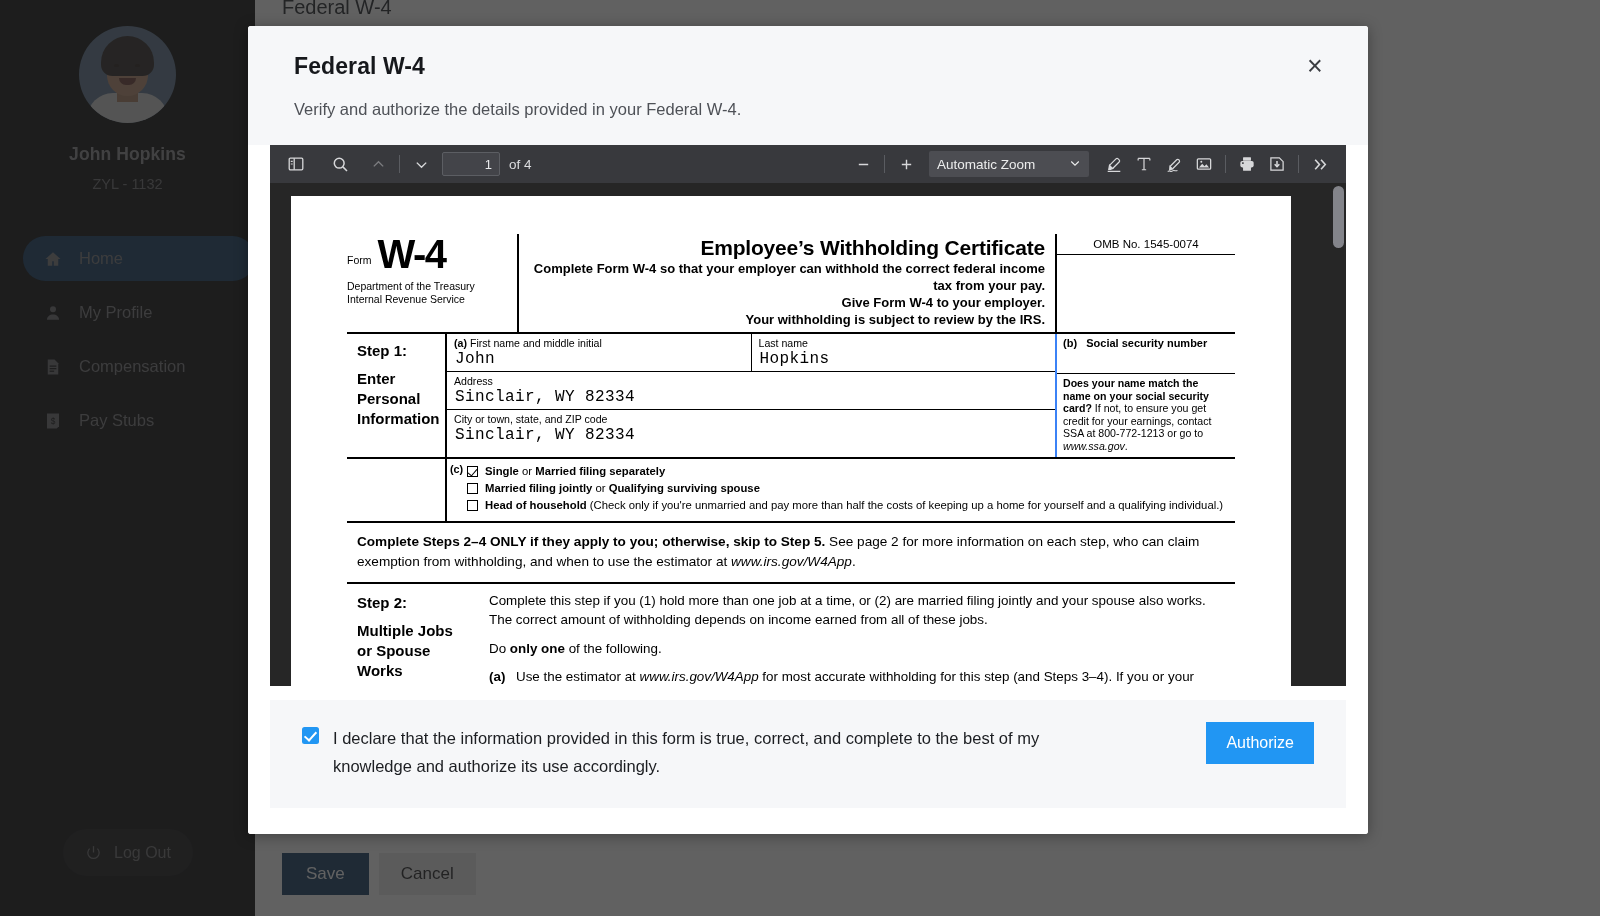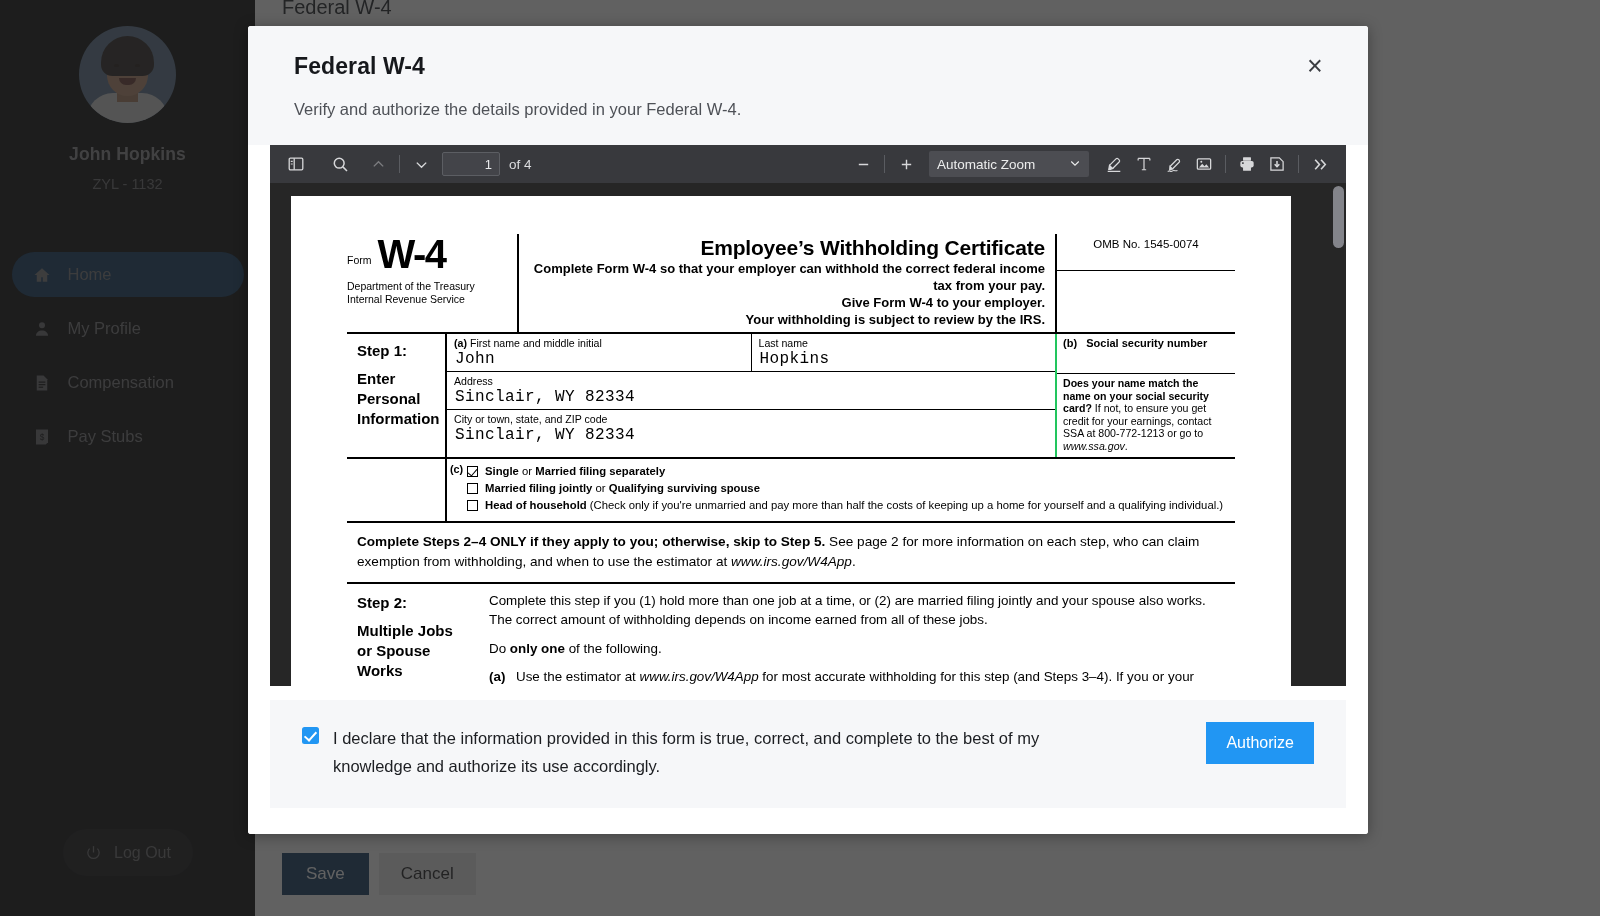--- a/index.html
+++ b/index.html
@@ -80,25 +80,25 @@
     margin-top: 6px;
     letter-spacing: .1px;
   }
   #user-id {
     font-size: 14.5px;
     color: #6e6e70;
     margin-top: 11px;
   }
 
   #nav {
-    margin-top: 60px;
+    margin-top: 44px;
     width: 100%;
     display: flex;
     flex-direction: column;
-    align-items: center;
+    align-items: flex-end;
     gap: 9px;
   }
   .nav-item {
     width: 232px;
     height: 45px;
     border-radius: 23px;
     display: flex;
     align-items: center;
     padding-left: 21px;
     gap: 17px;
@@ -321,39 +321,39 @@
     padding-bottom: 4px;
   }
   .w4 .form-line { display: flex; align-items: flex-end; gap: 6px; }
   .w4 .form-word { font-size: 10.5px; padding-bottom: 8px; }
   .w4 .w4-big { font-size: 40px; font-weight: bold; letter-spacing: -1.5px; line-height: 40px; }
   .w4 .treasury { font-size: 10.5px; line-height: 12.5px; margin-top: 6px; }
   .w4 .hdr-mid { flex: 1; text-align: right; padding: 2px 10px 4px 10px; }
   .w4 .cert-title { font-size: 21px; font-weight: bold; letter-spacing: -.2px; }
   .w4 .cert-l { font-size: 13px; font-weight: bold; line-height: 17px; }
   .w4 .hdr-right { width: 180px; border-left: 2px solid #000; text-align: center; }
-  .w4 .omb { font-size: 11.5px; padding: 4px 0 20px 0; border-bottom: 1px solid #000; }
+  .w4 .omb { font-size: 11.5px; padding: 4px 0 4px 0; border-bottom: 1px solid #000; }
   .w4 .year { font-size: 33px; font-weight: bold; letter-spacing: -1px; padding: 2px 0 2px 0;}
   .w4 .year .hollow { color: #fff; -webkit-text-stroke: 1.6px #000; }
 
   .w4 .sec { display: flex; border-bottom: 2px solid #000; }
   .w4 .step-col {
     width: 100px; font-size: 15px; font-weight: bold; line-height: 20px;
     padding: 7px 6px 8px 10px; border-right: 2px solid #000;
   }
   .w4 .step-col .sp { margin-bottom: 8px; }
   .w4 .fields { flex: 1; display: flex; flex-direction: column; }
   .w4 .frow { display: flex; border-bottom: 1px solid #000; }
   .w4 .frow:last-child { border-bottom: none; }
   .w4 .fcell { padding: 3px 7px 1px 7px; flex: 1; }
   .w4 .fcell + .fcell { border-left: 1px solid #000; }
   .w4 .flabel { font-size: 10.6px; }
   .w4 .flabel b { font-weight: bold; }
   .w4 .fvalue { font-family: "Liberation Mono", monospace; font-size: 16px; padding: 1px 0 2px 1px; letter-spacing: .4px;}
-  .w4 .side-col { width: 180px; border-left: 2px solid #22c55e; display: flex; flex-direction: column; }
+  .w4 .side-col { width: 180px; border-left: 2px solid #3b82f6; display: flex; flex-direction: column; }
   .w4 .side-top { border-bottom: 1px solid #000; padding: 3px 6px 1px 6px; }
   .w4 .side-top .lab { font-size: 11px; font-weight: bold; }
   .w4 .side-top .lab .pa { font-weight: bold; }
   .w4 .side-ssn-val { min-height: 23px; }
   .w4 .side-note { padding: 3px 6px 4px 6px; font-size: 10.6px; line-height: 12.6px; }
   .w4 .side-note b { font-weight: bold; }
   .w4 .side-note i { font-style: italic; }
 
   .w4 .cbox-row { display: flex; align-items: flex-start; gap: 7px; padding: 2px 0 2px 0; }
   .w4 .cbox {

